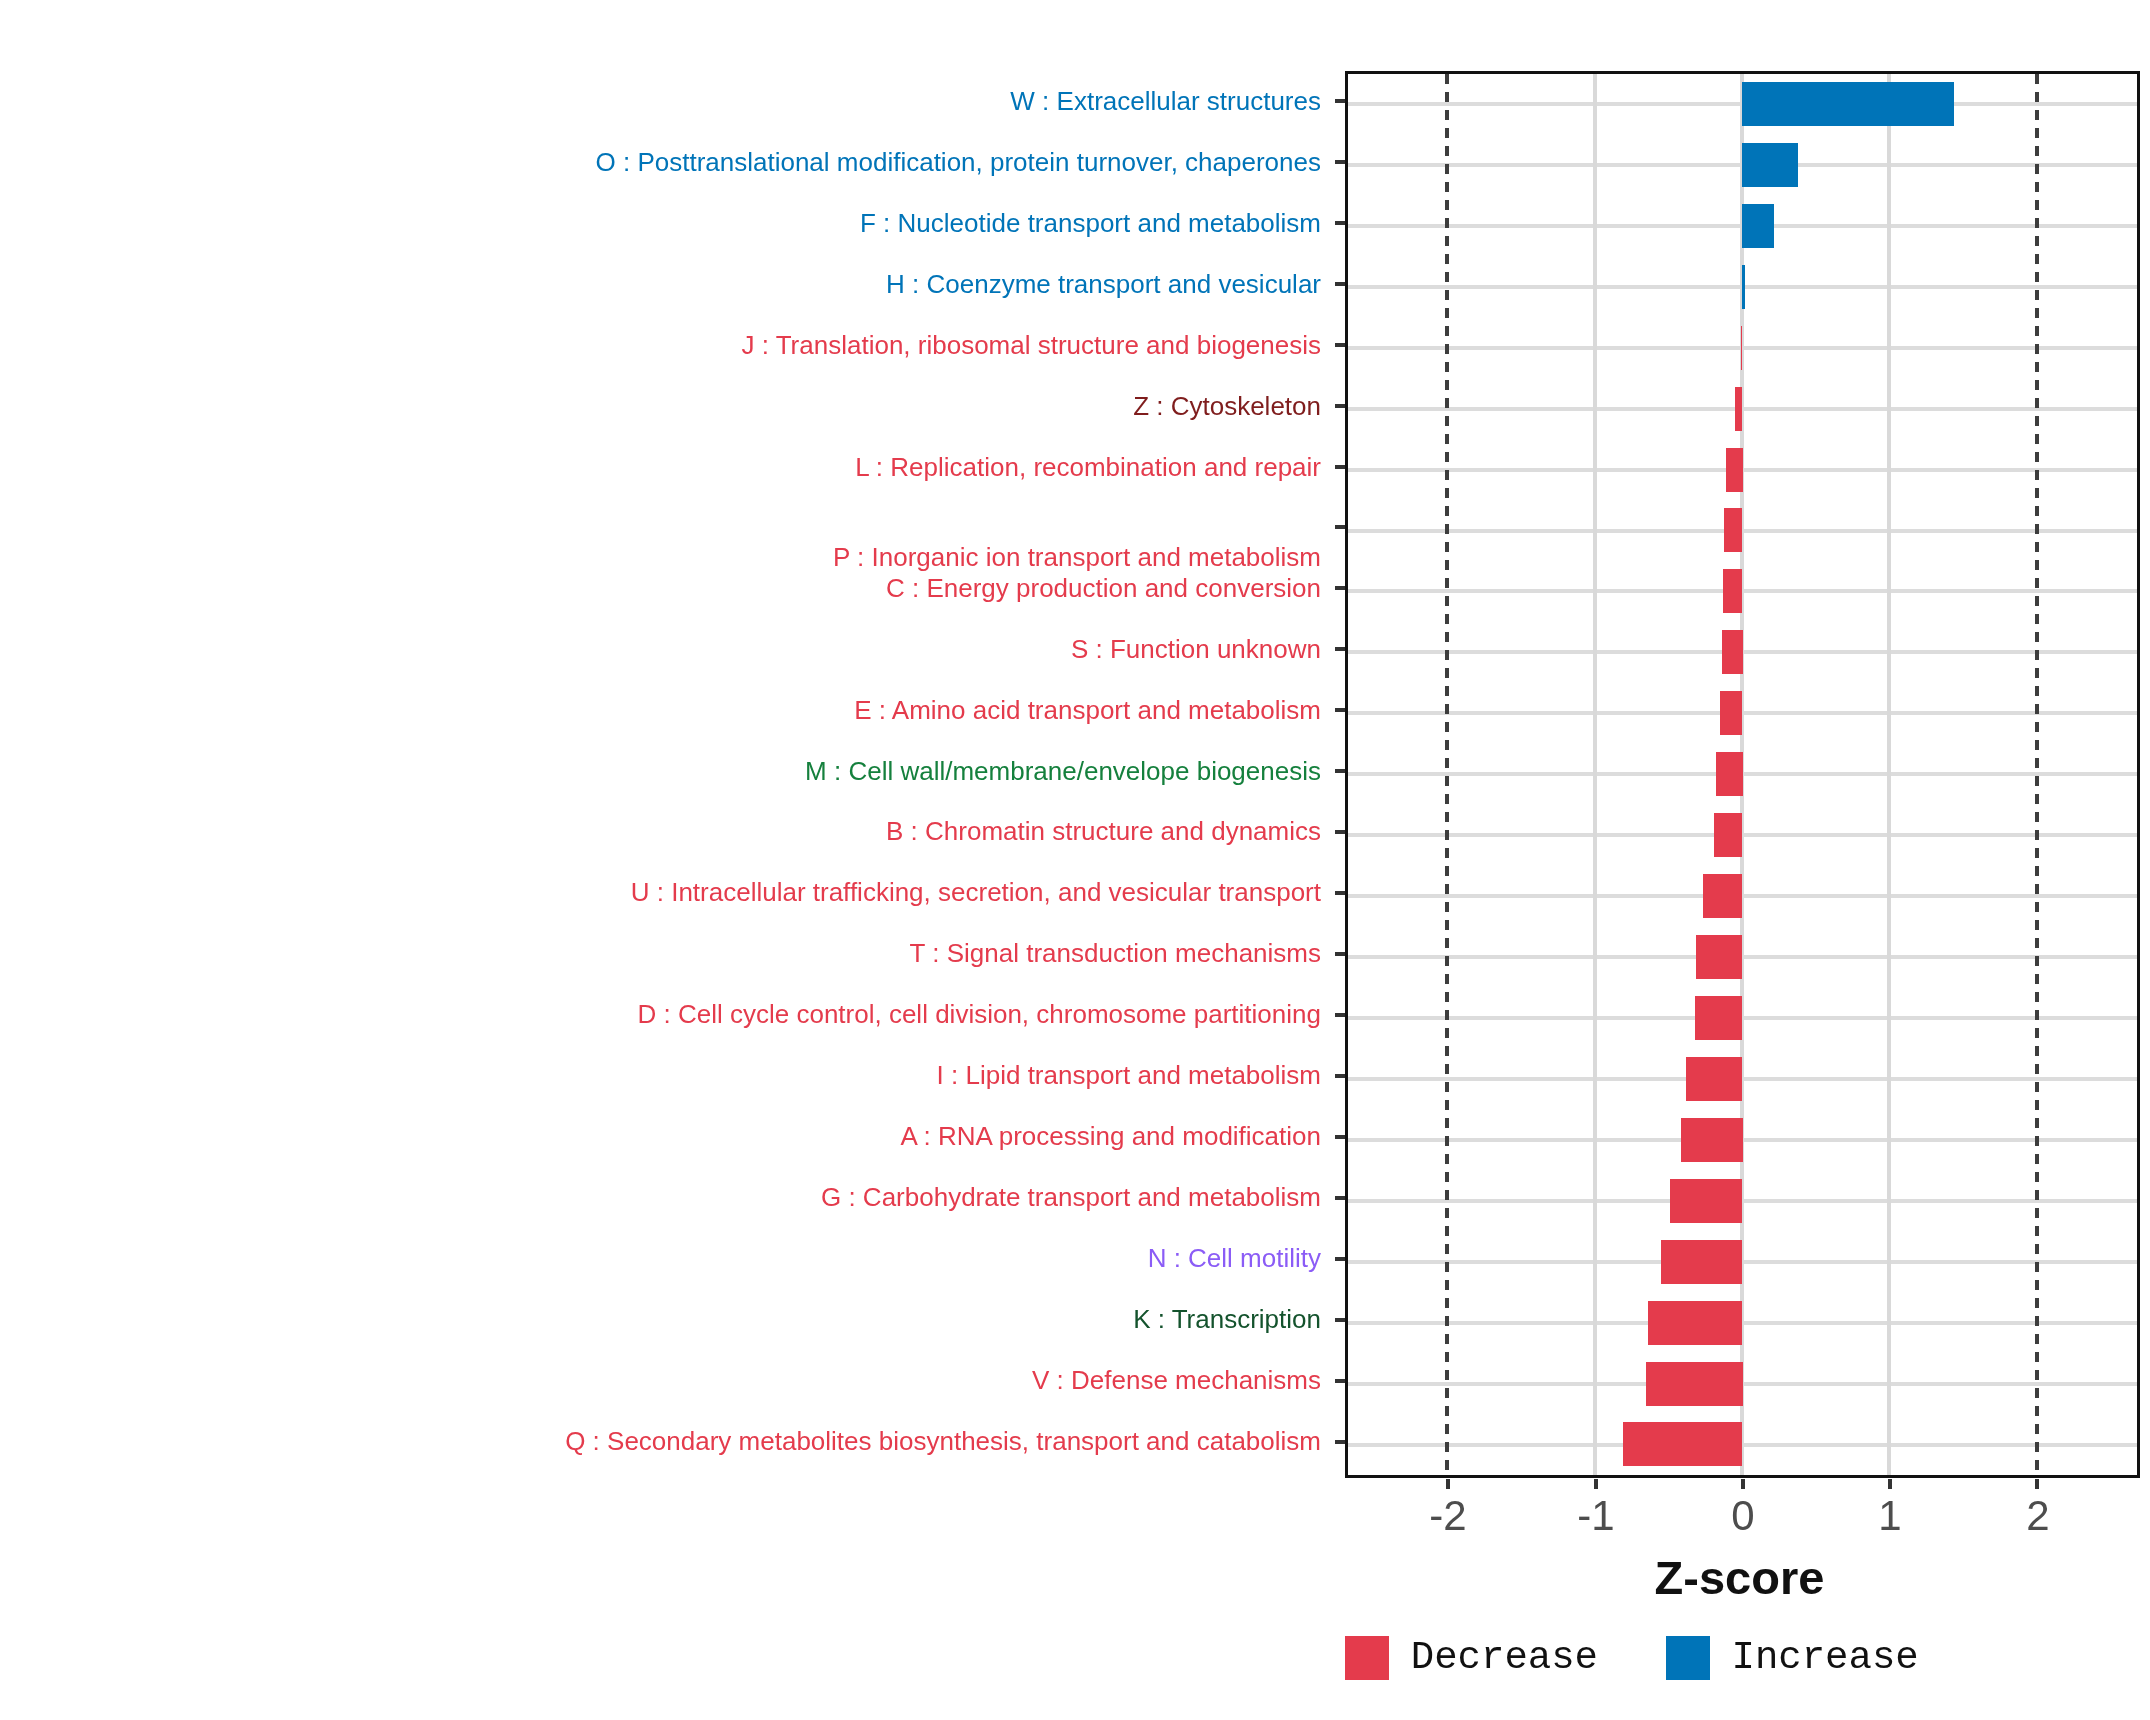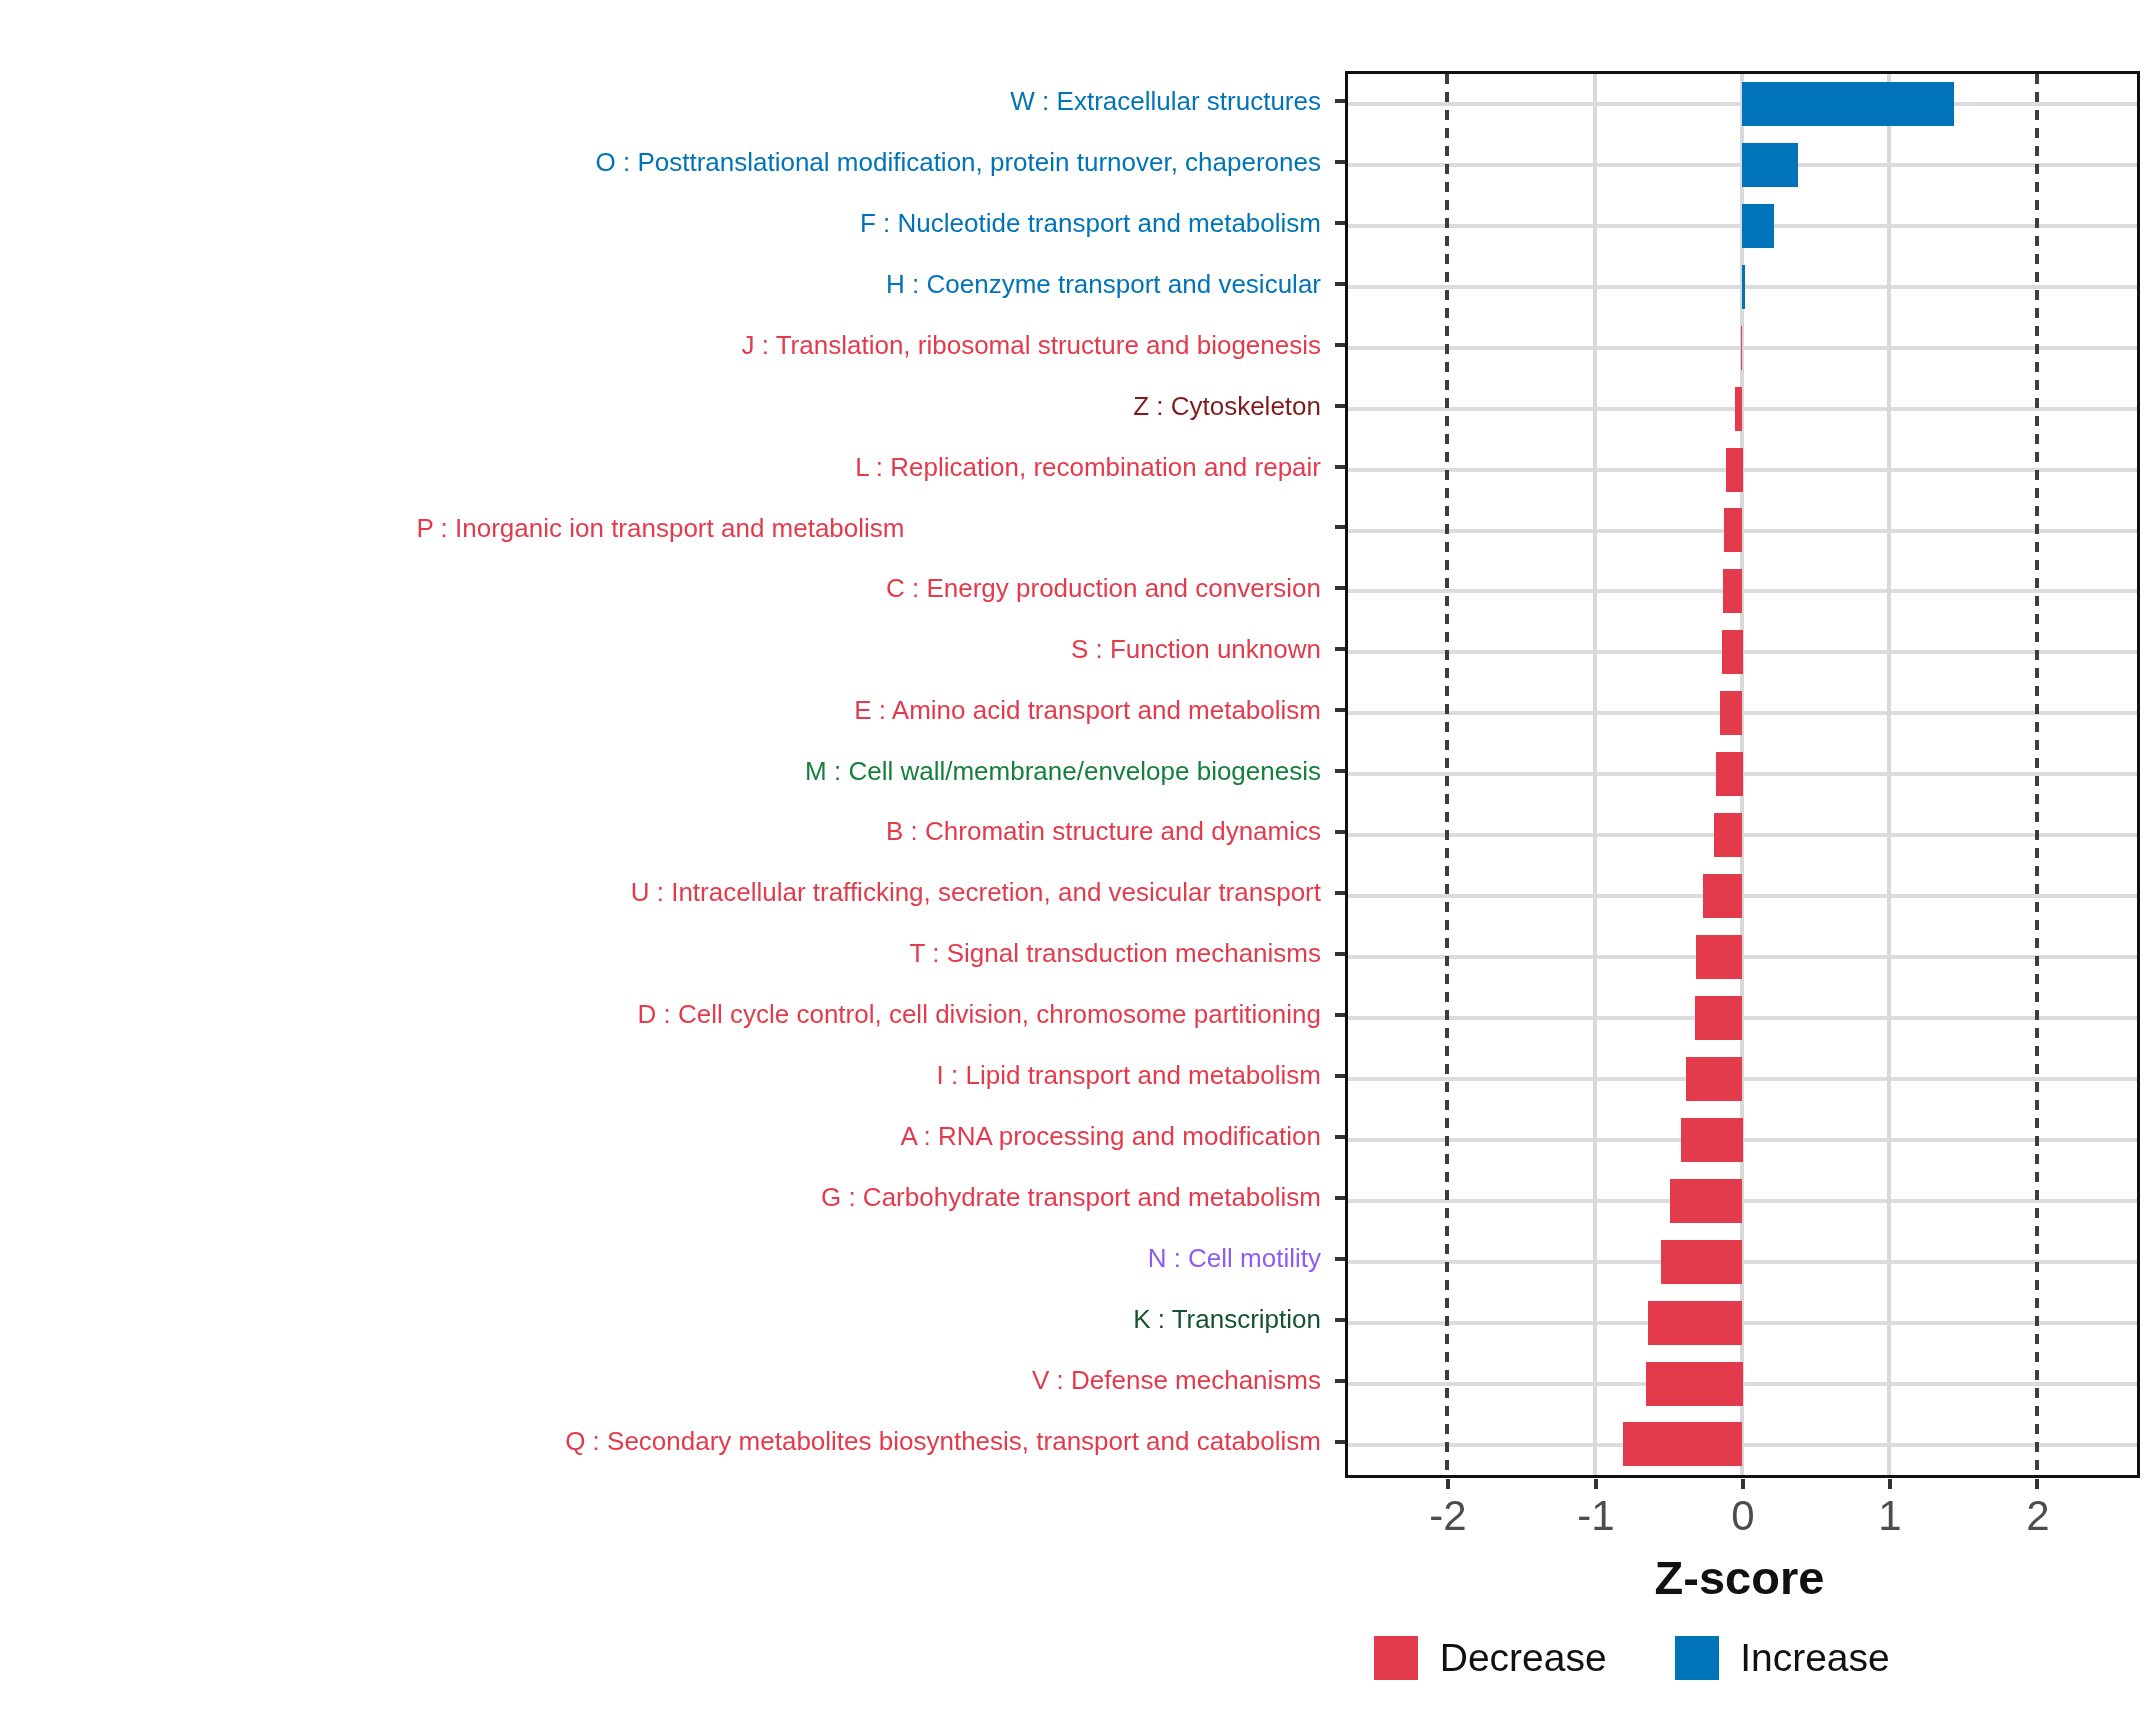--- a/index.html
+++ b/index.html
@@ -14,37 +14,37 @@
   .bar { position:absolute; height:44px; }
   .cat-label { position:absolute; left:0; width:1321px; text-align:right;
      font-size:26px; line-height:61px; white-space:nowrap; }
   .ytick { position:absolute; width:10px; height:4.3px; background:#333333; }
   .xtick { position:absolute; width:4.3px; height:10px; background:#333333; }
   .xtick-label { position:absolute; width:158px; text-align:center; font-size:42px; color:#4d4d4d; }
   .axis-title { position:absolute; left:1345px; width:789px; top:1550px; text-align:center;
      font-size:47px; font-weight:bold; color:#111111; }
   #legend { position:absolute; left:1130px; top:1633px; width:1004px; height:50px;
      display:flex; justify-content:center; align-items:center; gap:68px; }
-  .legend-item { display:flex; align-items:center; gap:21.5px; }
+  .legend-item { display:flex; align-items:center; gap:21.5px;font-family:Liberation Mono, monospace; }
   .legend-swatch { width:44px; height:44px; }
   .legend-label { font-size:39px; color:#111111; line-height:44px; }
 </style>
 </head>
 <body>
 
 <div id="figure">
   <div id="labels-layer">
       <div class="cat-label" style="top: 71px; color: rgb(0, 116, 184);">W : Extracellular structures</div>
       <div class="cat-label" style="top: 132px; color: rgb(0, 116, 184);">O : Posttranslational modification, protein turnover, chaperones</div>
       <div class="cat-label" style="top: 193px; color: rgb(0, 116, 184);">F : Nucleotide transport and metabolism</div>
       <div class="cat-label" style="top: 254px; color: rgb(0, 116, 184);">H : Coenzyme transport and vesicular</div>
       <div class="cat-label" style="top: 315px; color: rgb(228, 59, 76);">J : Translation, ribosomal structure and biogenesis</div>
       <div class="cat-label" style="top: 376px; color: #7f1d1d;">Z : Cytoskeleton</div>
       <div class="cat-label" style="top: 437px; color: rgb(228, 59, 76);">L : Replication, recombination and repair</div>
-      <div class="cat-label" style="top: 498px; color: rgb(228, 59, 76); text-align: center;">P : Inorganic ion transport and metabolism</div>
+      <div class="cat-label" style="top: 527px; color: rgb(228, 59, 76);">P : Inorganic ion transport and metabolism</div>
       <div class="cat-label" style="top: 558px; color: rgb(228, 59, 76);">C : Energy production and conversion</div>
       <div class="cat-label" style="top: 619px; color: rgb(228, 59, 76);">S : Function unknown</div>
       <div class="cat-label" style="top: 680px; color: rgb(228, 59, 76);">E : Amino acid transport and metabolism</div>
       <div class="cat-label" style="top: 741px; color: #15803d;">M : Cell wall/membrane/envelope biogenesis</div>
       <div class="cat-label" style="top: 801px; color: rgb(228, 59, 76);">B : Chromatin structure and dynamics</div>
       <div class="cat-label" style="top: 862px; color: rgb(228, 59, 76);">U : Intracellular trafficking, secretion, and vesicular transport</div>
       <div class="cat-label" style="top: 923px; color: rgb(228, 59, 76);">T : Signal transduction mechanisms</div>
       <div class="cat-label" style="top: 984px; color: rgb(228, 59, 76);">D : Cell cycle control, cell division, chromosome partitioning</div>
       <div class="cat-label" style="top: 1045px; color: rgb(228, 59, 76);">I : Lipid transport and metabolism</div>
       <div class="cat-label" style="top: 1106px; color: rgb(228, 59, 76);">A : RNA processing and modification</div>

